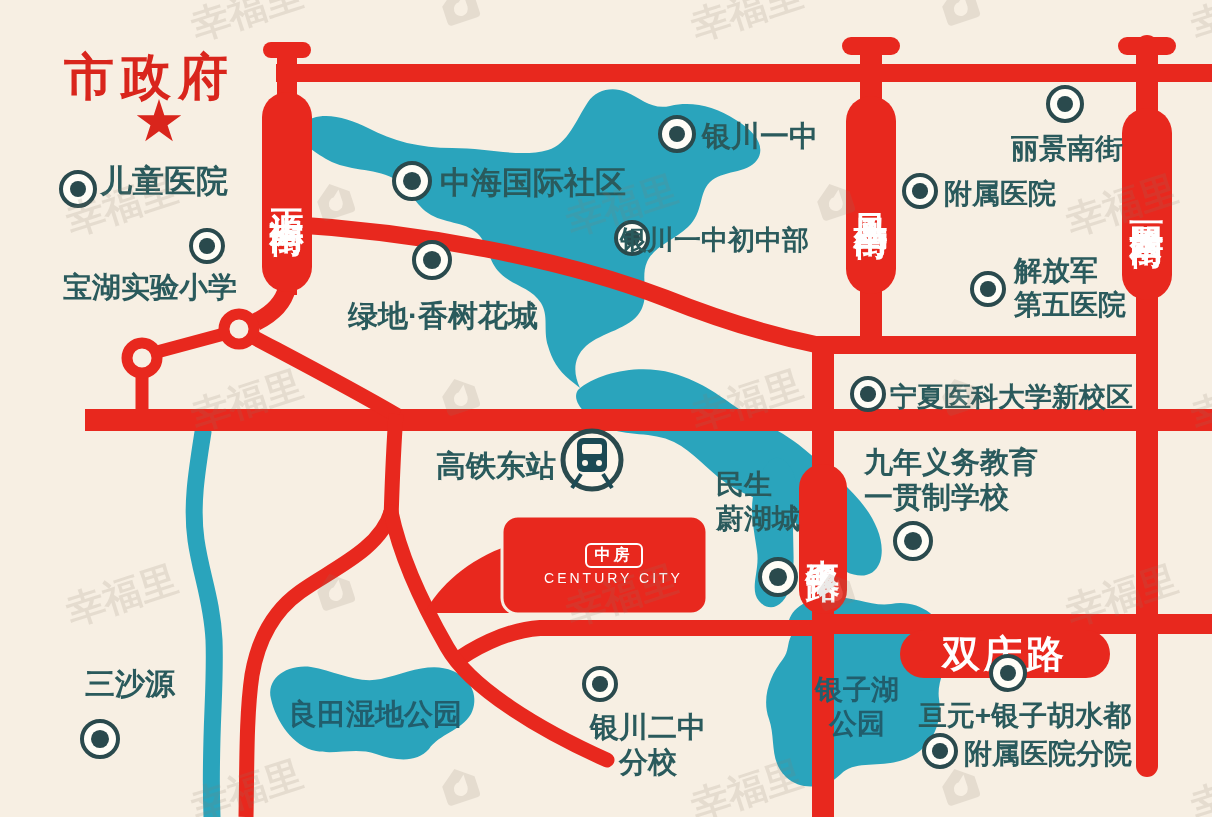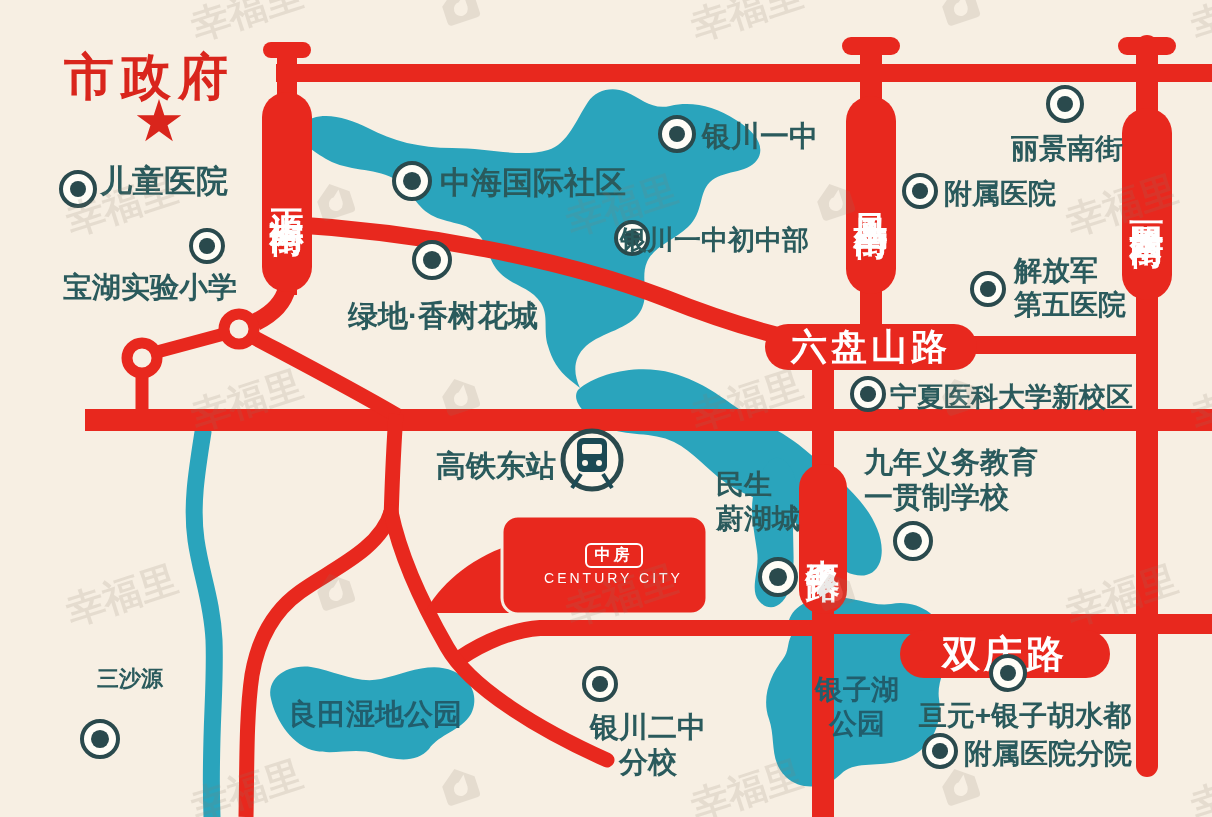--- a/index.html
+++ b/index.html
@@ -91,21 +91,20 @@
     <g>
       <circle cx="592" cy="460" r="29" fill="#fdf6ea" stroke="var(--marker-dark)" stroke-width="5"></circle>
       <rect x="577" y="438" width="30" height="34" rx="6" fill="#1c4a54"></rect>
       <rect x="582" y="444" width="20" height="10" rx="2" fill="#fdf6ea"></rect>
       <circle cx="585" cy="463" r="3" fill="#fdf6ea"></circle>
       <circle cx="599" cy="463" r="3" fill="#fdf6ea"></circle>
       <path d="M581 474 L572 488 M603 474 L612 488" stroke="#1c4a54" stroke-width="4" fill="none"></path>
     </g>
   </svg>
 
-  <div class="pill h" style="left:765px;top:324px;width:212px;height:46px;border-radius:23px;font-size:36px;">六盘山路</div>
   <div class="pill h" style="left:900px;top:598px;width:210px;height:48px;border-radius:24px;font-size:38px;margin-top:32px;">双庆路</div>
   <div class="pill v" style="left:262px;top:92px;width:50px;height:200px;border-radius:25px;font-size:34px;">正源南街</div>
   <div class="pill v" style="left:846px;top:96px;width:50px;height:198px;border-radius:25px;font-size:34px;">凤凰南街</div>
   <div class="pill v" style="left:1122px;top:108px;width:50px;height:192px;border-radius:25px;font-size:34px;">丽景南街</div>
   <div class="pill v" style="left:799px;top:464px;width:48px;height:150px;border-radius:24px;font-size:34px;">李银路</div>
 
   <div id="city-gov">市政府</div>
   <div id="gov-star">★</div>
 
   <div id="badge-text">
@@ -134,21 +133,21 @@
       <div class="poi-label" style="left: 1014px; top: 254px; font-size: 28px;">解放军<br>第五医院</div>
       <div class="marker" style="left: 850px; top: 376px; width: 36px; height: 36px;"></div>
       <div class="poi-label" style="left: 890px; top: 381px; font-size: 27px;">宁夏医科大学新校区</div>
       <div class="marker" style="left: 412px; top: 240px; width: 40px; height: 40px;"></div>
       <div class="poi-label center" style="left: 443px; top: 298px; font-size: 30px;">绿地·香树花城</div>
       <div class="marker" style="left: 893px; top: 521px; width: 40px; height: 40px;"></div>
       <div class="poi-label" style="left: 864px; top: 445px; font-size: 29px;">九年义务教育<br>一贯制学校</div>
       <div class="marker" style="left: 758px; top: 557px; width: 40px; height: 40px;"></div>
       <div class="poi-label" style="left: 716px; top: 468px; font-size: 28px;">民生<br>蔚湖城</div>
       <div class="marker" style="left: 80px; top: 719px; width: 40px; height: 40px;"></div>
-      <div class="poi-label center" style="left: 130px; top: 666px; font-size: 22px;">三沙源</div>
+      <div class="poi-label center" style="left: 130px; top: 666px; font-size: 30px;">三沙源</div>
       <div class="poi-label center water" style="left: 375px; top: 697px; font-size: 29px;">良田湿地公园</div>
       <div class="marker" style="left: 582px; top: 666px; width: 36px; height: 36px;"></div>
       <div class="poi-label center" style="left: 648px; top: 710px; font-size: 29px;">银川二中<br>分校</div>
       <div class="poi-label center water" style="left: 857px; top: 673px; font-size: 28px;">银子湖<br>公园</div>
       <div class="marker" style="left: 989px; top: 654px; width: 38px; height: 38px;"></div>
       <div class="poi-label center" style="left: 1025px; top: 699px; font-size: 28px;">亘元+银子胡水都</div>
       <div class="marker" style="left: 922px; top: 733px; width: 36px; height: 36px;"></div>
       <div class="poi-label" style="left: 964px; top: 737px; font-size: 28px;">附属医院分院</div>
     </div>
 

